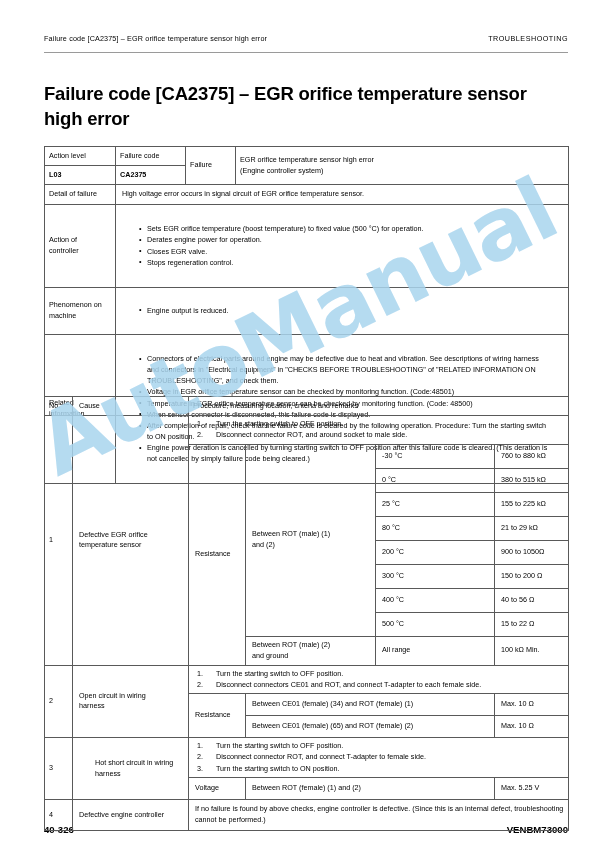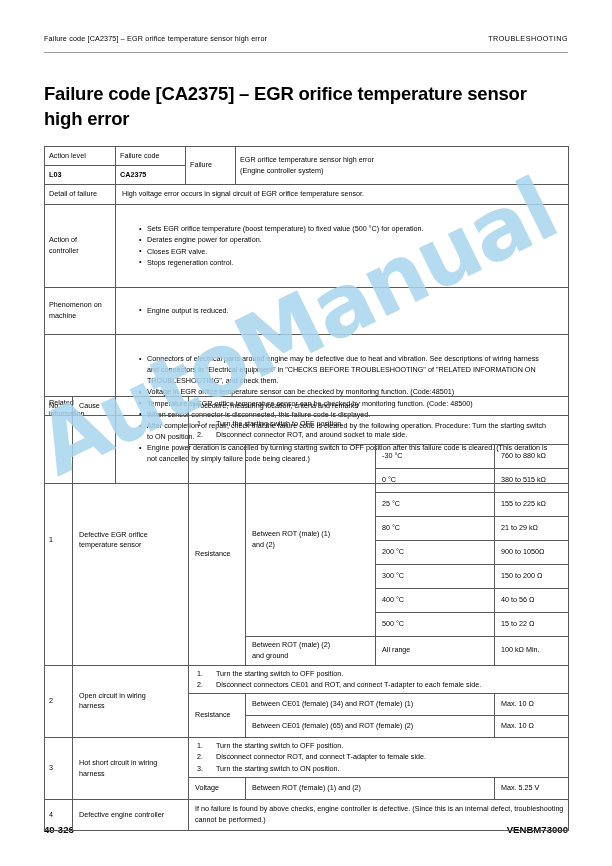--- a/index.html
+++ b/index.html
@@ -342,21 +342,21 @@
         <td colspan="2" style="padding-left:6px;height:17px">Between CE01 (female) (34) and ROT (female) (1)</td>
         <td style="padding-left:6px">Max. 10 Ω</td>
       </tr>
       <tr>
         <td colspan="2" style="padding-left:6px;height:17px">Between CE01 (female) (65) and ROT (female) (2)</td>
         <td style="padding-left:6px">Max. 10 Ω</td>
       </tr>
 
       <tr>
         <td class="ctr mid" rowspan="2">3</td>
-        <td class="mid" rowspan="2" style="padding-left:6px">
+        <td class="mid" rowspan="2" style="padding-left:22px">
           <div>Hot short circuit in wiring</div>
           <div>harness</div>
         </td>
         <td colspan="4" class="top" style="padding-left:6px;padding-top:3px;height:32px">
           <ol class="n">
             <li><span>Turn the starting switch to OFF position.</span></li>
             <li><span>Disconnect connector ROT, and connect T-adapter to female side.</span></li>
             <li><span>Turn the starting switch to ON position.</span></li>
           </ol>
         </td>

